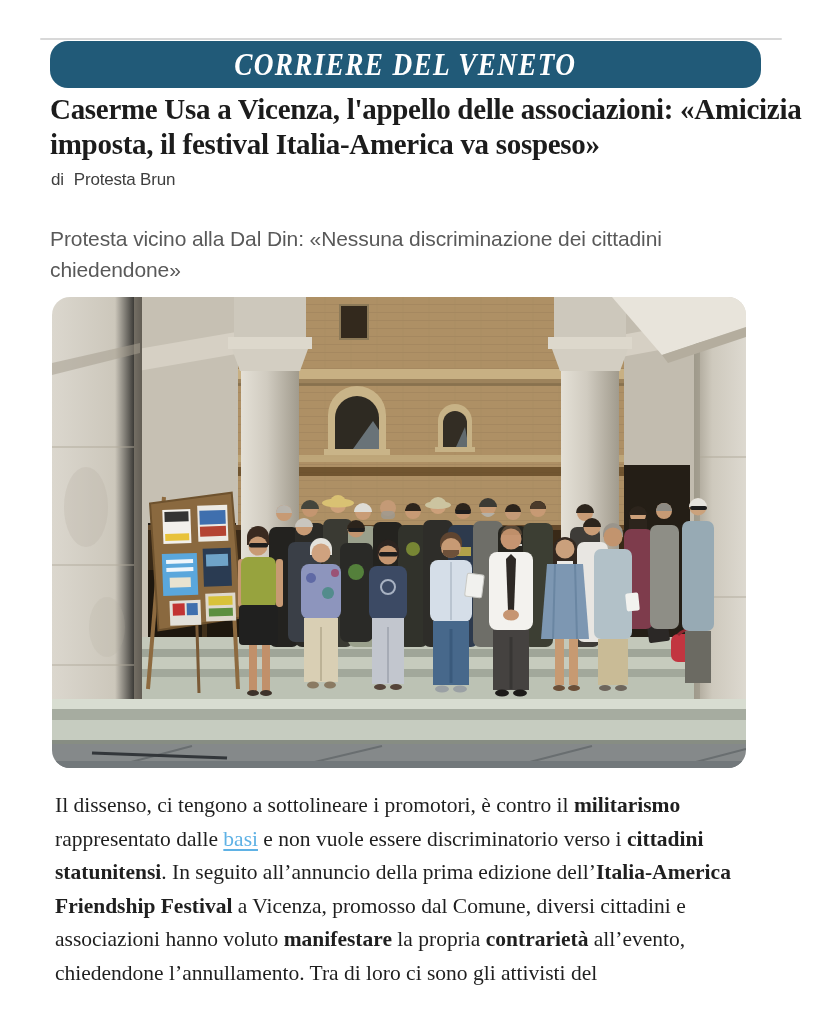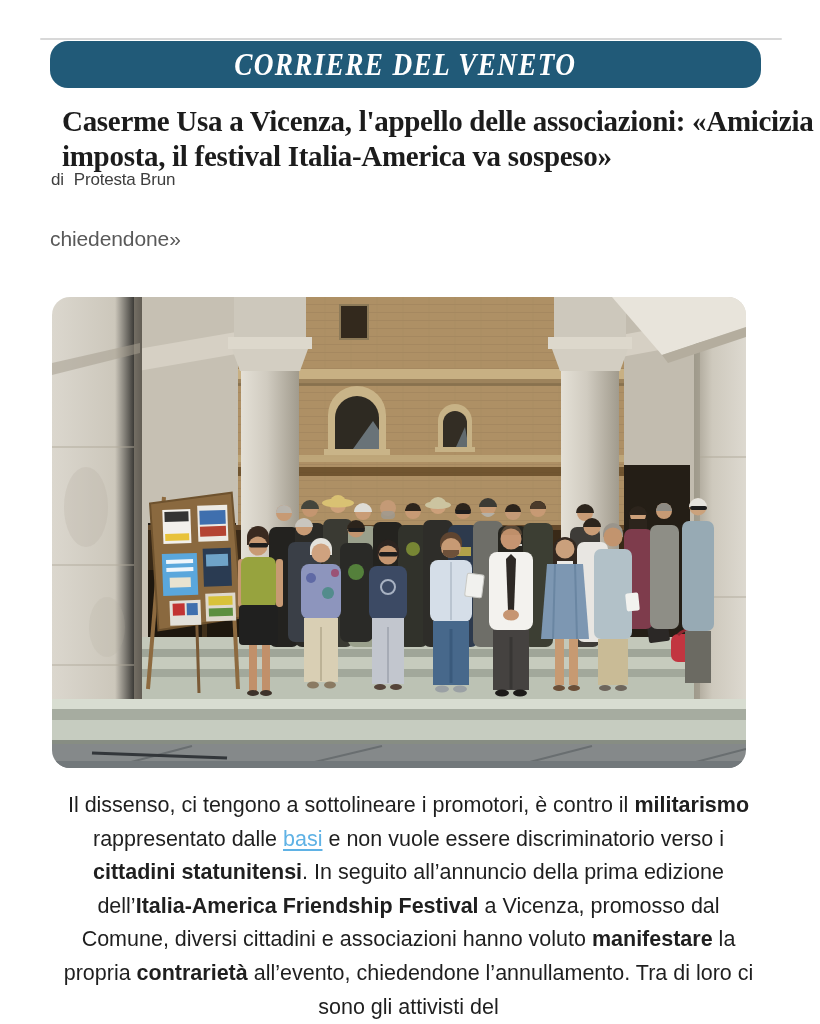--- a/index.html
+++ b/index.html
@@ -22,46 +22,47 @@
             line-height:35px;letter-spacing:-.3px;}
   .headline div{white-space:nowrap;}
   .byline{left:51px;top:170px;font-size:17px;color:var(--byline-text);display:flex;gap:10px;
           letter-spacing:-.2px;}
   .byline a{color:var(--byline-text);text-decoration:none;}
   .subhead{left:50px;top:223px;width:710px;color:var(--subhead-text);font-size:21px;
            line-height:31px;letter-spacing:-.1px;}
   .subhead div{white-space:nowrap;}
   .photo{left:52px;top:297px;width:694px;height:471px;overflow:hidden;}
   .photo svg{display:block;}
-  .body-par{left:55px;top:789px;width:707px;font-family:Liberation Sans, sans-serif;
-            font-size:21.5px;line-height:33.6px;color:var(--body-text);text-align:center;}
+  .body-par{left:55px;top:789px;width:707px;font-family:Liberation Serif, serif;
+            font-size:21.5px;line-height:33.6px;color:var(--body-text);text-align:left;}
   .body-par .b{font-weight:bold;}
   .body-par .lnk{color:var(--link);text-decoration:underline;text-decoration-thickness:1.5px;
             text-underline-offset:2.5px;cursor:pointer;}
 </style>
 </head>
 <body>
 
 <div class="abs top-hairline"></div>
 
 <div class="abs masthead">
   <span class="masthead-title">CORRIERE DEL VENETO</span>
 </div>
 
-<h1 class="abs headline" style="margin:12px;">
+<h1 class="abs headline" style="margin:0;">
   <div>Caserme Usa a Vicenza, l'appello delle associazioni: «Amicizia</div>
   <div>imposta, il festival Italia-America va sospeso»</div>
 </h1>
 
 <div class="abs byline">
   <span>di</span>
   <a href="#">Protesta Brun</a>
 </div>
 
 <div class="abs subhead">
+  <div>Protesta vicino alla Dal Din: «Nessuna discriminazione dei cittadini</div>
   <div>chiedendone»</div>
 </div>
 
 <figure class="abs photo" style="margin:0;">
 <svg width="694" height="471" viewBox="0 0 694 471">
   <defs>
     <linearGradient id="gShaft" x1="0" y1="0" x2="1" y2="0">
       <stop offset="0" stop-color="#e4e0d6"></stop>
           <stop offset=".45" stop-color="#d0cbc0"></stop>
           <stop offset="1" stop-color="#a19b8d"></stop>

